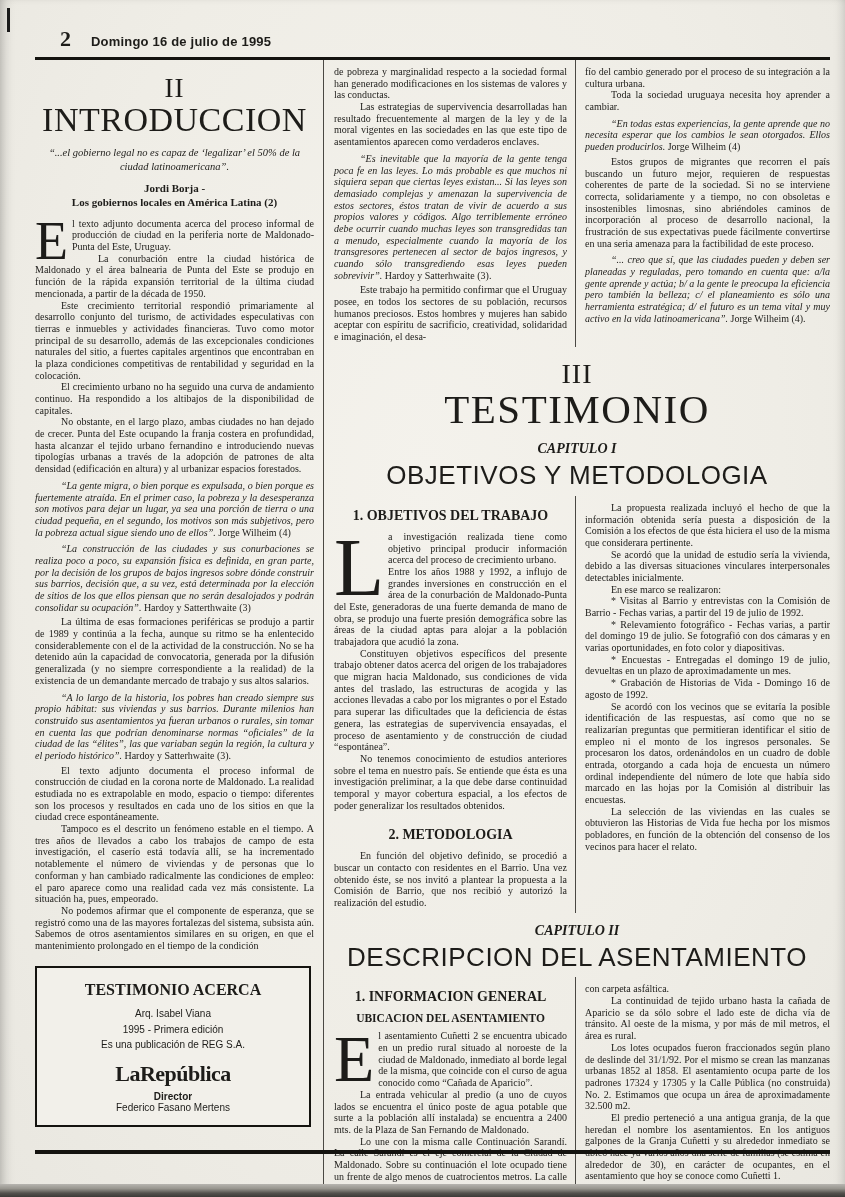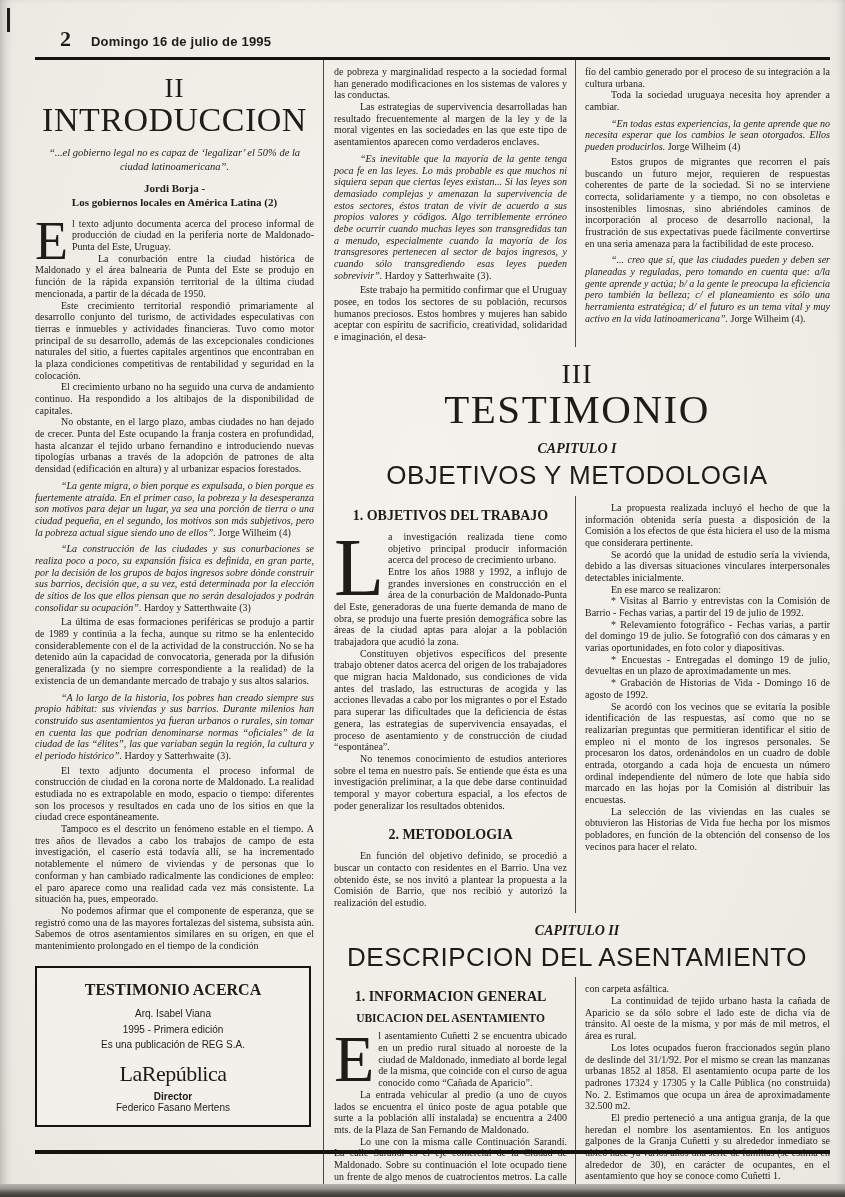--- a/index.html
+++ b/index.html
@@ -24,21 +24,21 @@
   .para.noindent{text-indent:0;}
   .para.has-drop{text-indent:0;}
   .para.quote{font-style:italic;margin-top:5px;margin-bottom:3px;}
   .para.quote .cite{font-style:normal;}
   .dropcap{float:left;font-size:54px;line-height:.8;padding:2px 4px 0 0;}
   .dropcap.lg{font-size:82px;padding-top:4px;}
   .dropcap.md{font-size:66px;padding-top:3px;}
   .credit-box{margin:14px 3px 0 0;border:2px solid #14130f;padding:10px 8px 12px;text-align:center;background:#f2f0ea;}
   .credit-title{font-weight:bold;font-size:16px;line-height:1.3;margin:2px 0 6px;}
   .credit-small{font-family:"Liberation Sans",sans-serif;font-size:10px;line-height:1.55;}
-  .credit-logo{font-size:22px;font-weight:normal;letter-spacing:-.5px;margin:8px 0 4px;}
+  .credit-logo{font-size:22px;font-weight:bold;letter-spacing:-.5px;margin:8px 0 4px;}
   .credit-role{font-family:"Liberation Sans",sans-serif;font-weight:bold;font-size:10px;margin-top:3px;}
   .credit-name{font-family:"Liberation Sans",sans-serif;font-size:10px;}
   .twocol{display:flex;align-items:stretch;}
   .tca{width:252px;flex:0 0 252px;box-sizing:border-box;border-right:1px solid #4a4843;padding:6px 8px 4px 10px;}
   .tcb{flex:1;min-width:0;padding:6px 0 4px 9px;}
   .heading-block{text-align:center;}
   .hb-kicker{font-size:28px;line-height:1.05;margin:12px 0 0;letter-spacing:1px;}
   .hb-title{font-size:41px;line-height:1.05;letter-spacing:1.5px;margin:0 0 2px;}
   .hb-chapter{font-style:italic;font-weight:bold;font-size:14px;margin:10px 0 4px;}
   .hb-chtitle{font-family:"Liberation Sans",sans-serif;font-weight:normal;font-size:26px;line-height:1.1;letter-spacing:.5px;margin:2px 0 6px;}

